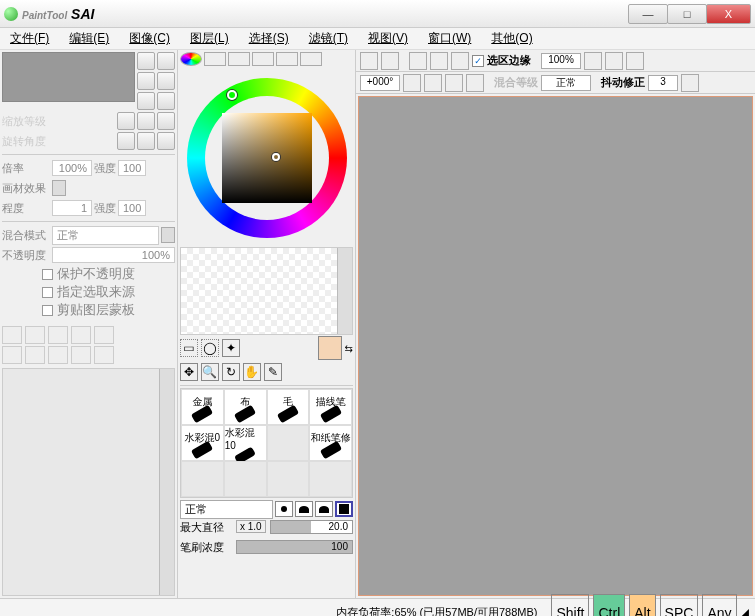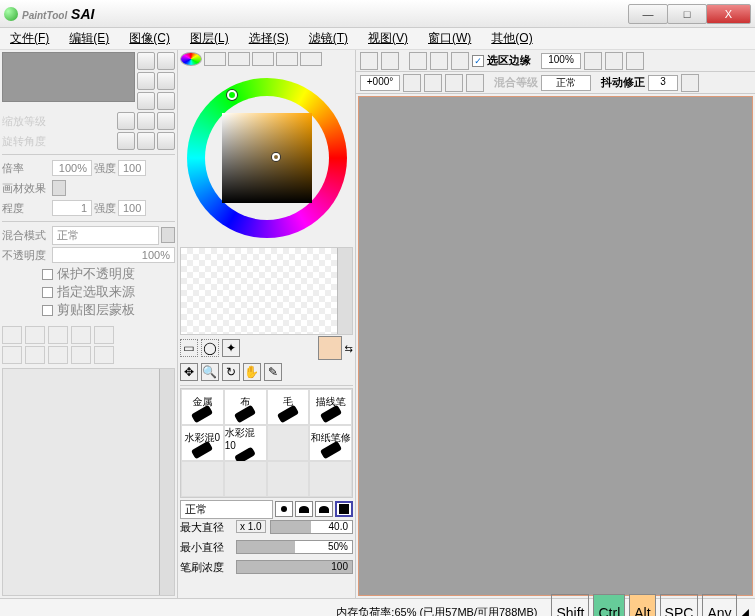--- a/index.html
+++ b/index.html
@@ -273,25 +273,21 @@
       <div class="shape-btn">
           <div class="shp flat"></div>
         </div>
       <div class="shape-btn sel">
           <div class="shp"></div>
         </div>
     </div>
     <div class="brush-prop-row">
         <span class="brush-label">最大直径</span>
         <span style="border:1px solid #aaa;padding:0 3px;font-size:10px">x 1.0</span>
-        <div class="slider">40.0</div>
-      </div>
-    <div class="brush-prop-row">
-        <span class="brush-label">最小直径</span>
-        <div class="slider">50%</div>
+        <div class="slider">20.0</div>
       </div>
     <div class="brush-prop-row">
         <span class="brush-label">笔刷浓度</span>
         <div class="slider full">100</div>
       </div>
   </div>
 
   <div class="right-panel">
     <div class="top-toolbar">
       <div class="tb-btn"></div>

